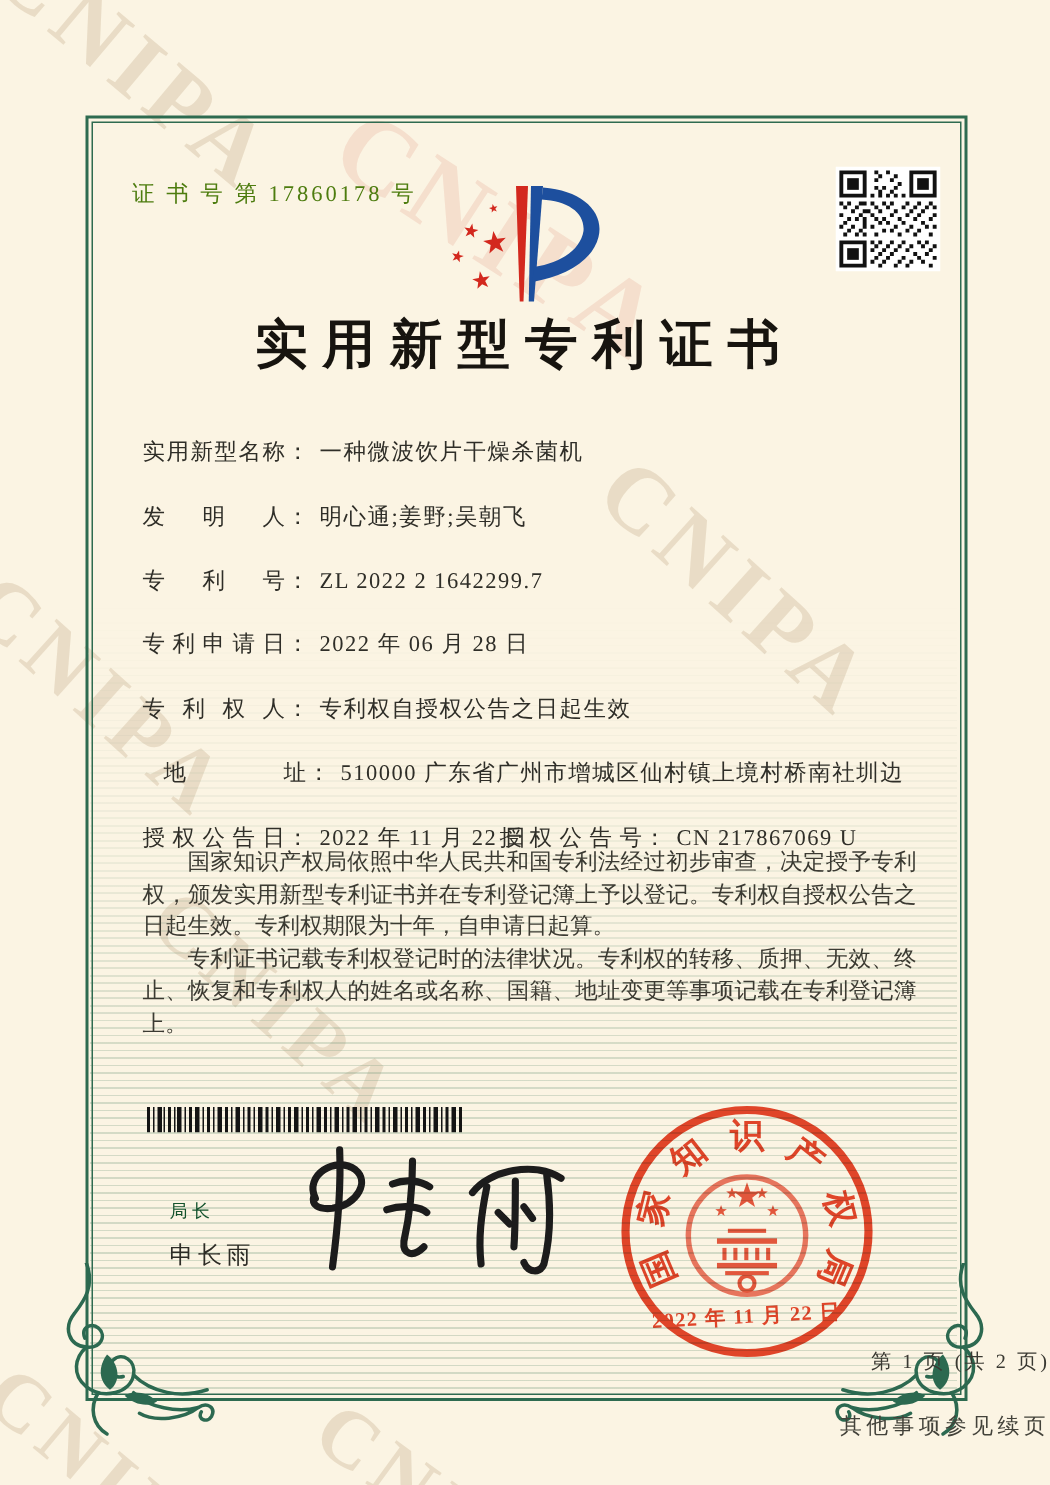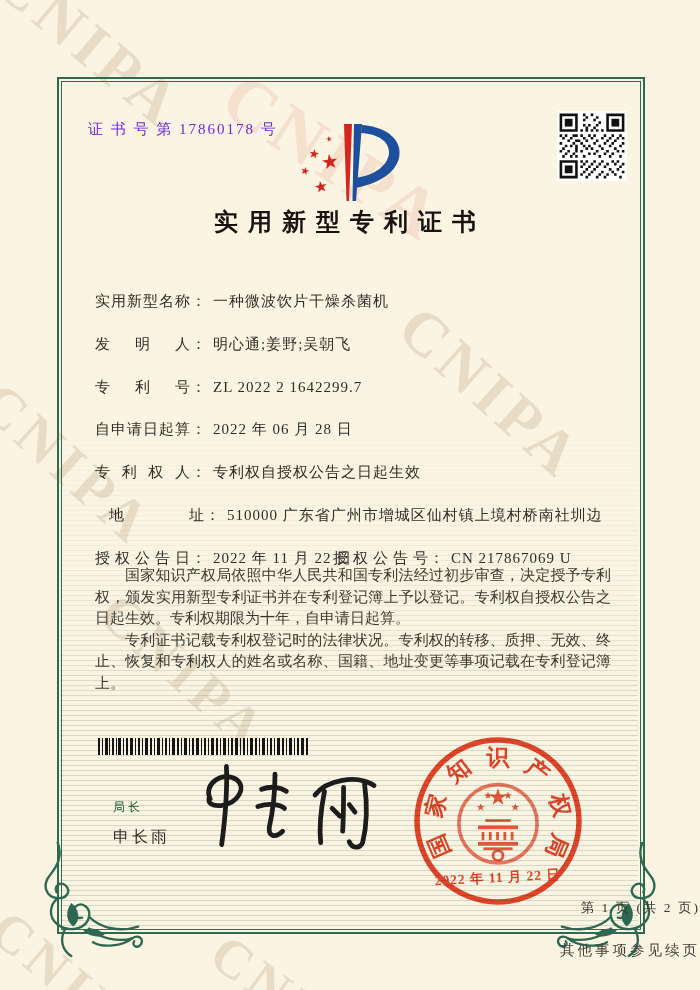--- a/index.html
+++ b/index.html
@@ -40,27 +40,27 @@
     border:2px solid #2e6b50;
     z-index:1;
   }
   .frame-inner{
     position:absolute;left:2px;top:2px;right:2px;bottom:2px;
     border:1.5px solid #2e6b50;
   }
   
   .certno{
     position:absolute;left:88px;top:120px;
-    font-size:15px;letter-spacing:2px;color:#6d28d9;z-index:2;
+    font-size:15px;letter-spacing:2px;color:#4d7c0f;z-index:2;
   }
   .logo{position:absolute;left:296px;top:104px;z-index:2;}
   .qr{position:absolute;left:557px;top:111px;z-index:2;}
   .title{
     position:absolute;left:0;top:206px;width:700px;
-    text-align:center;font-size:24px;font-weight:bold;
+    text-align:center;font-size:35px;font-weight:bold;
     letter-spacing:10px;color:#17140f;z-index:2;
   }
   
   .field-row{position:absolute;left:95px;width:520px;font-size:15px;letter-spacing:1px;color:#2f2e28;z-index:2;white-space:nowrap;}
   .lbl{
     display:inline-block;width:96px;
     text-align:justify;text-align-last:justify;
     -moz-text-align-last:justify;
     vertical-align:bottom;
   }
@@ -165,21 +165,21 @@
   <div class="field-row" style="top:292px;">
     <span class="lbl">实用新型名称</span><span class="colon">：</span><span class="val">一种微波饮片干燥杀菌机</span>
   </div>
   <div class="field-row" style="top:335px;">
     <span class="lbl">发明人</span><span class="colon">：</span><span class="val">明心通;姜野;吴朝飞</span>
   </div>
   <div class="field-row" style="top:378px;">
     <span class="lbl">专利号</span><span class="colon">：</span><span class="val">ZL 2022 2 1642299.7</span>
   </div>
   <div class="field-row" style="top:420px;">
-    <span class="lbl">自申请日起算</span><span class="colon">：</span><span class="val">2022 年 06 月 28 日</span>
+    <span class="lbl">专利申请日</span><span class="colon">：</span><span class="val">2022 年 06 月 28 日</span>
   </div>
   <div class="field-row" style="top:463px;">
     <span class="lbl">专利权人</span><span class="colon">：</span><span class="val">专利权自授权公告之日起生效</span>
   </div>
   <div class="field-row" style="top:506px;margin-left:14px;">
     <span class="lbl">地址</span><span class="colon">：</span><span class="val">510000 广东省广州市增城区仙村镇上境村桥南社圳边</span>
   </div>
   <div class="field-row" style="top:549px;">
     <span class="lbl">授权公告日</span><span class="colon">：</span><span class="val">2022 年 11 月 22 日</span>
     <span class="g2">

